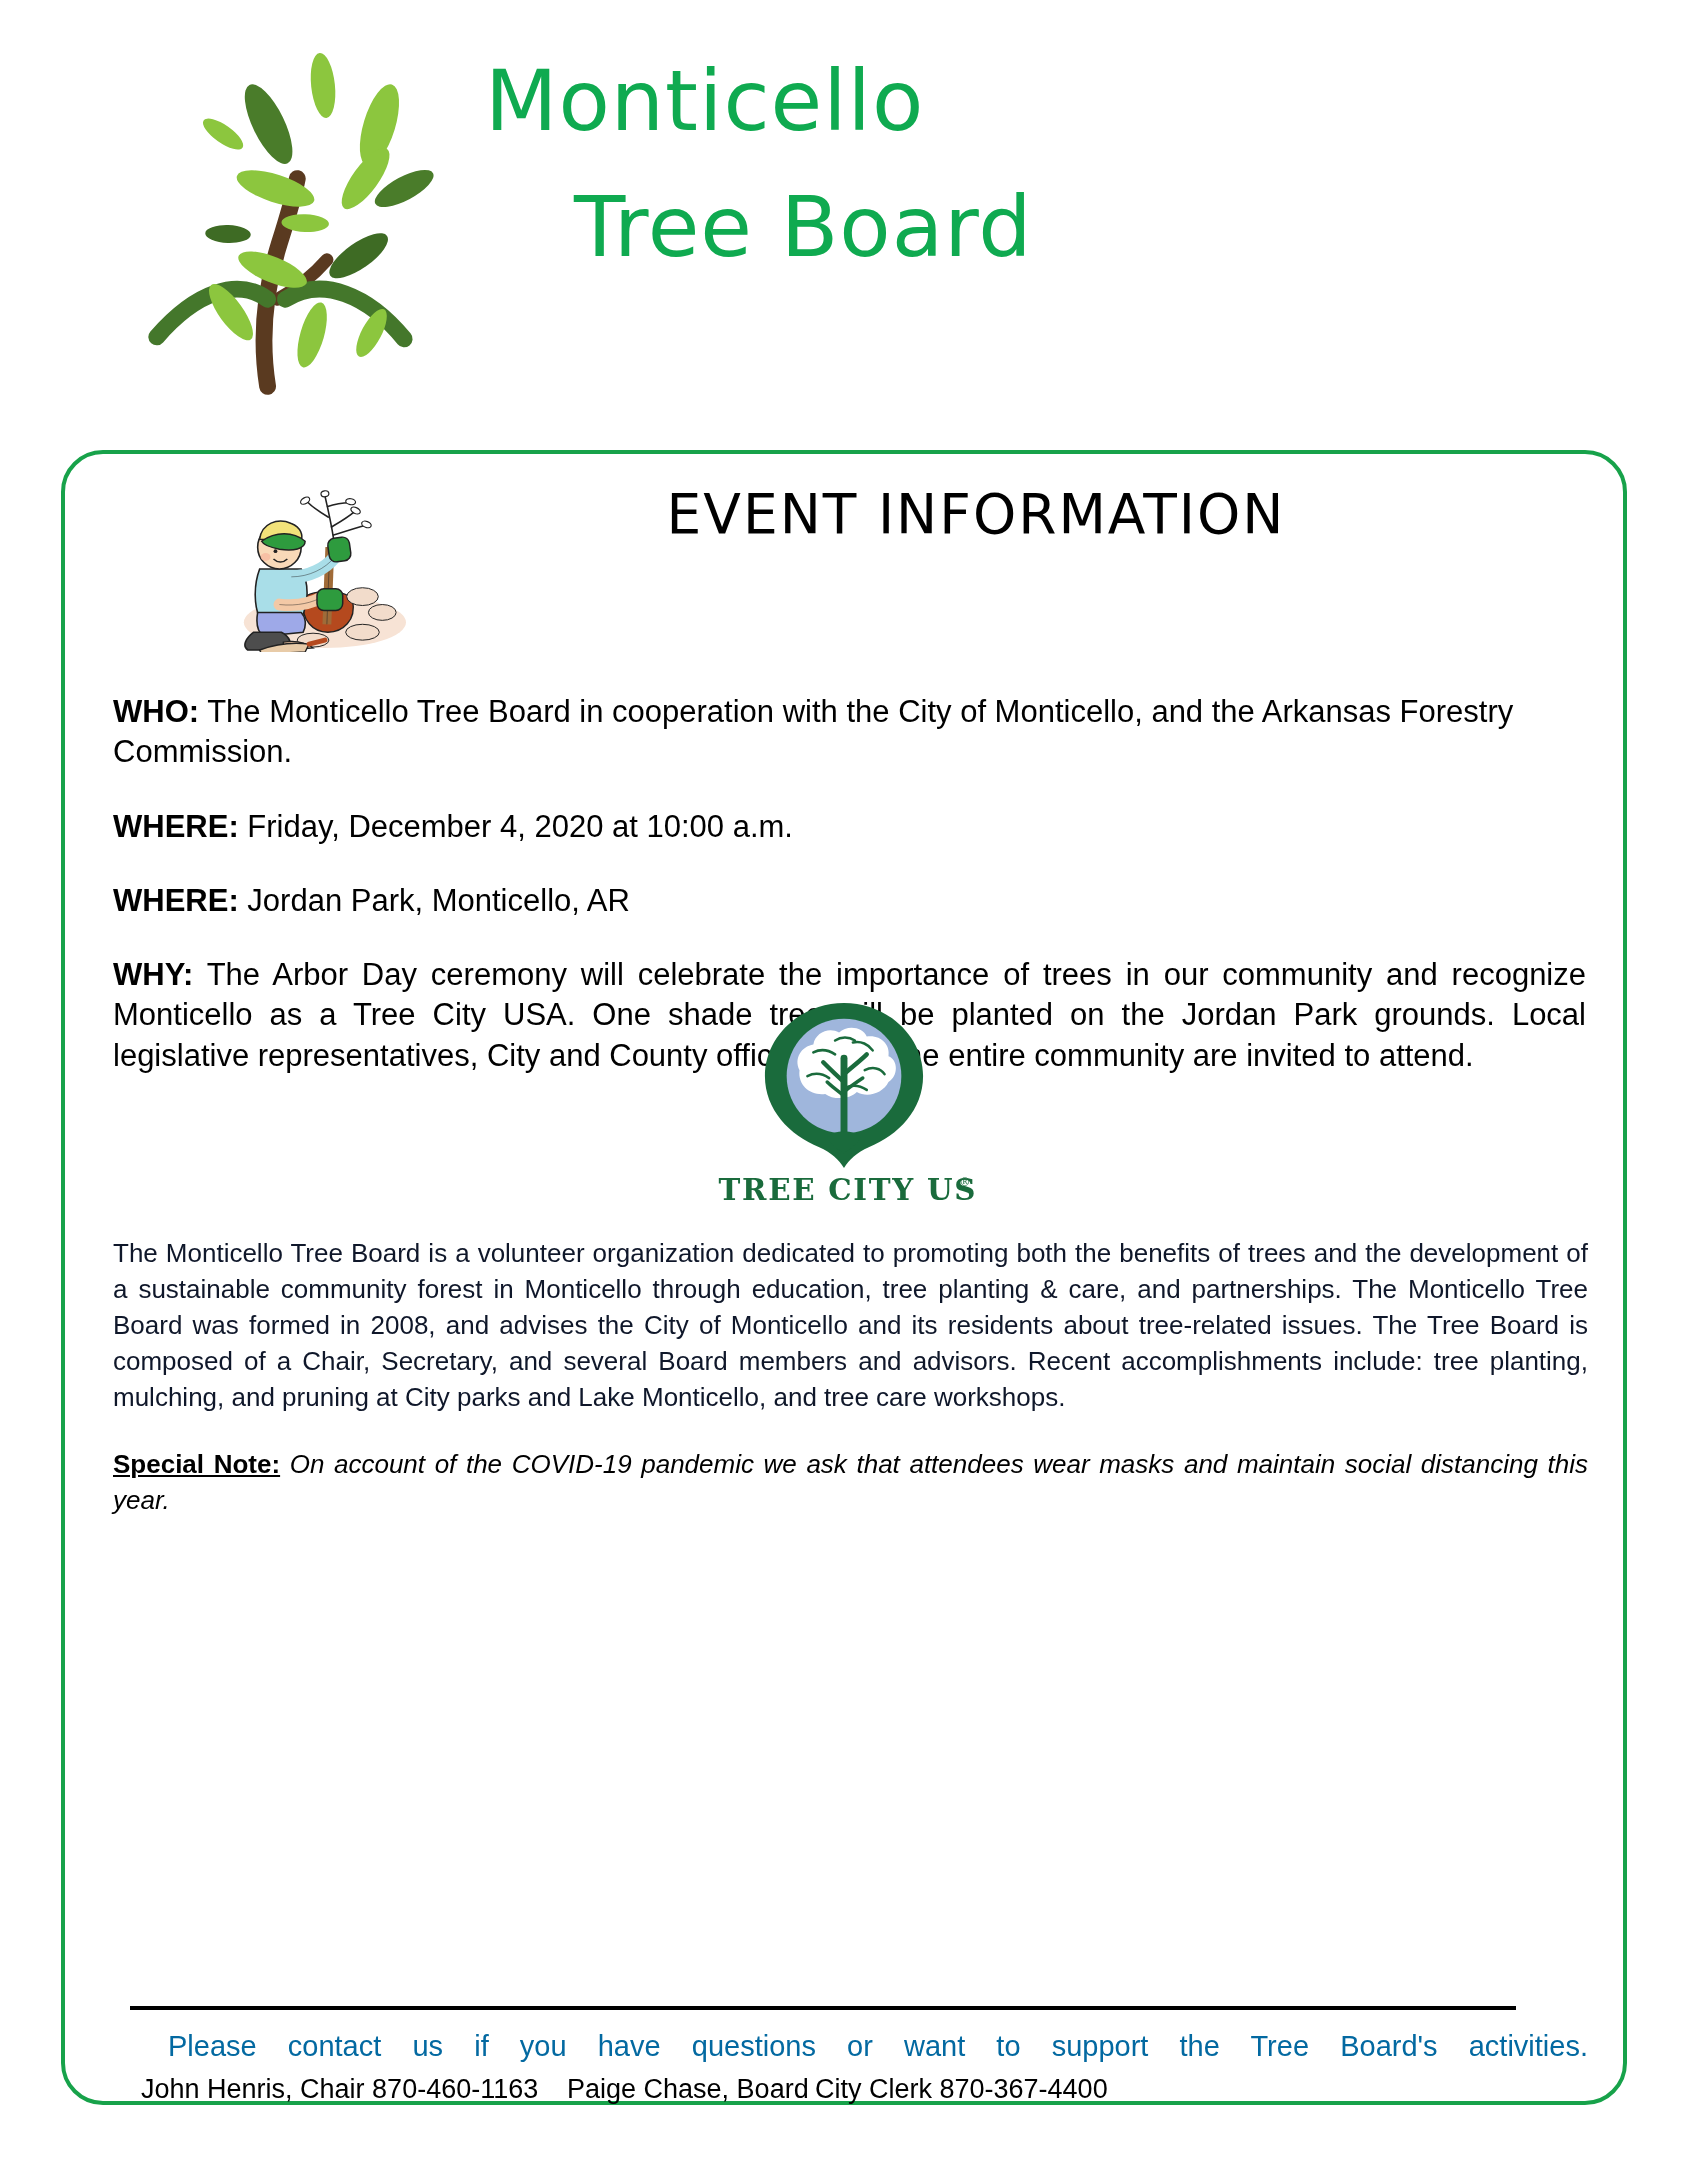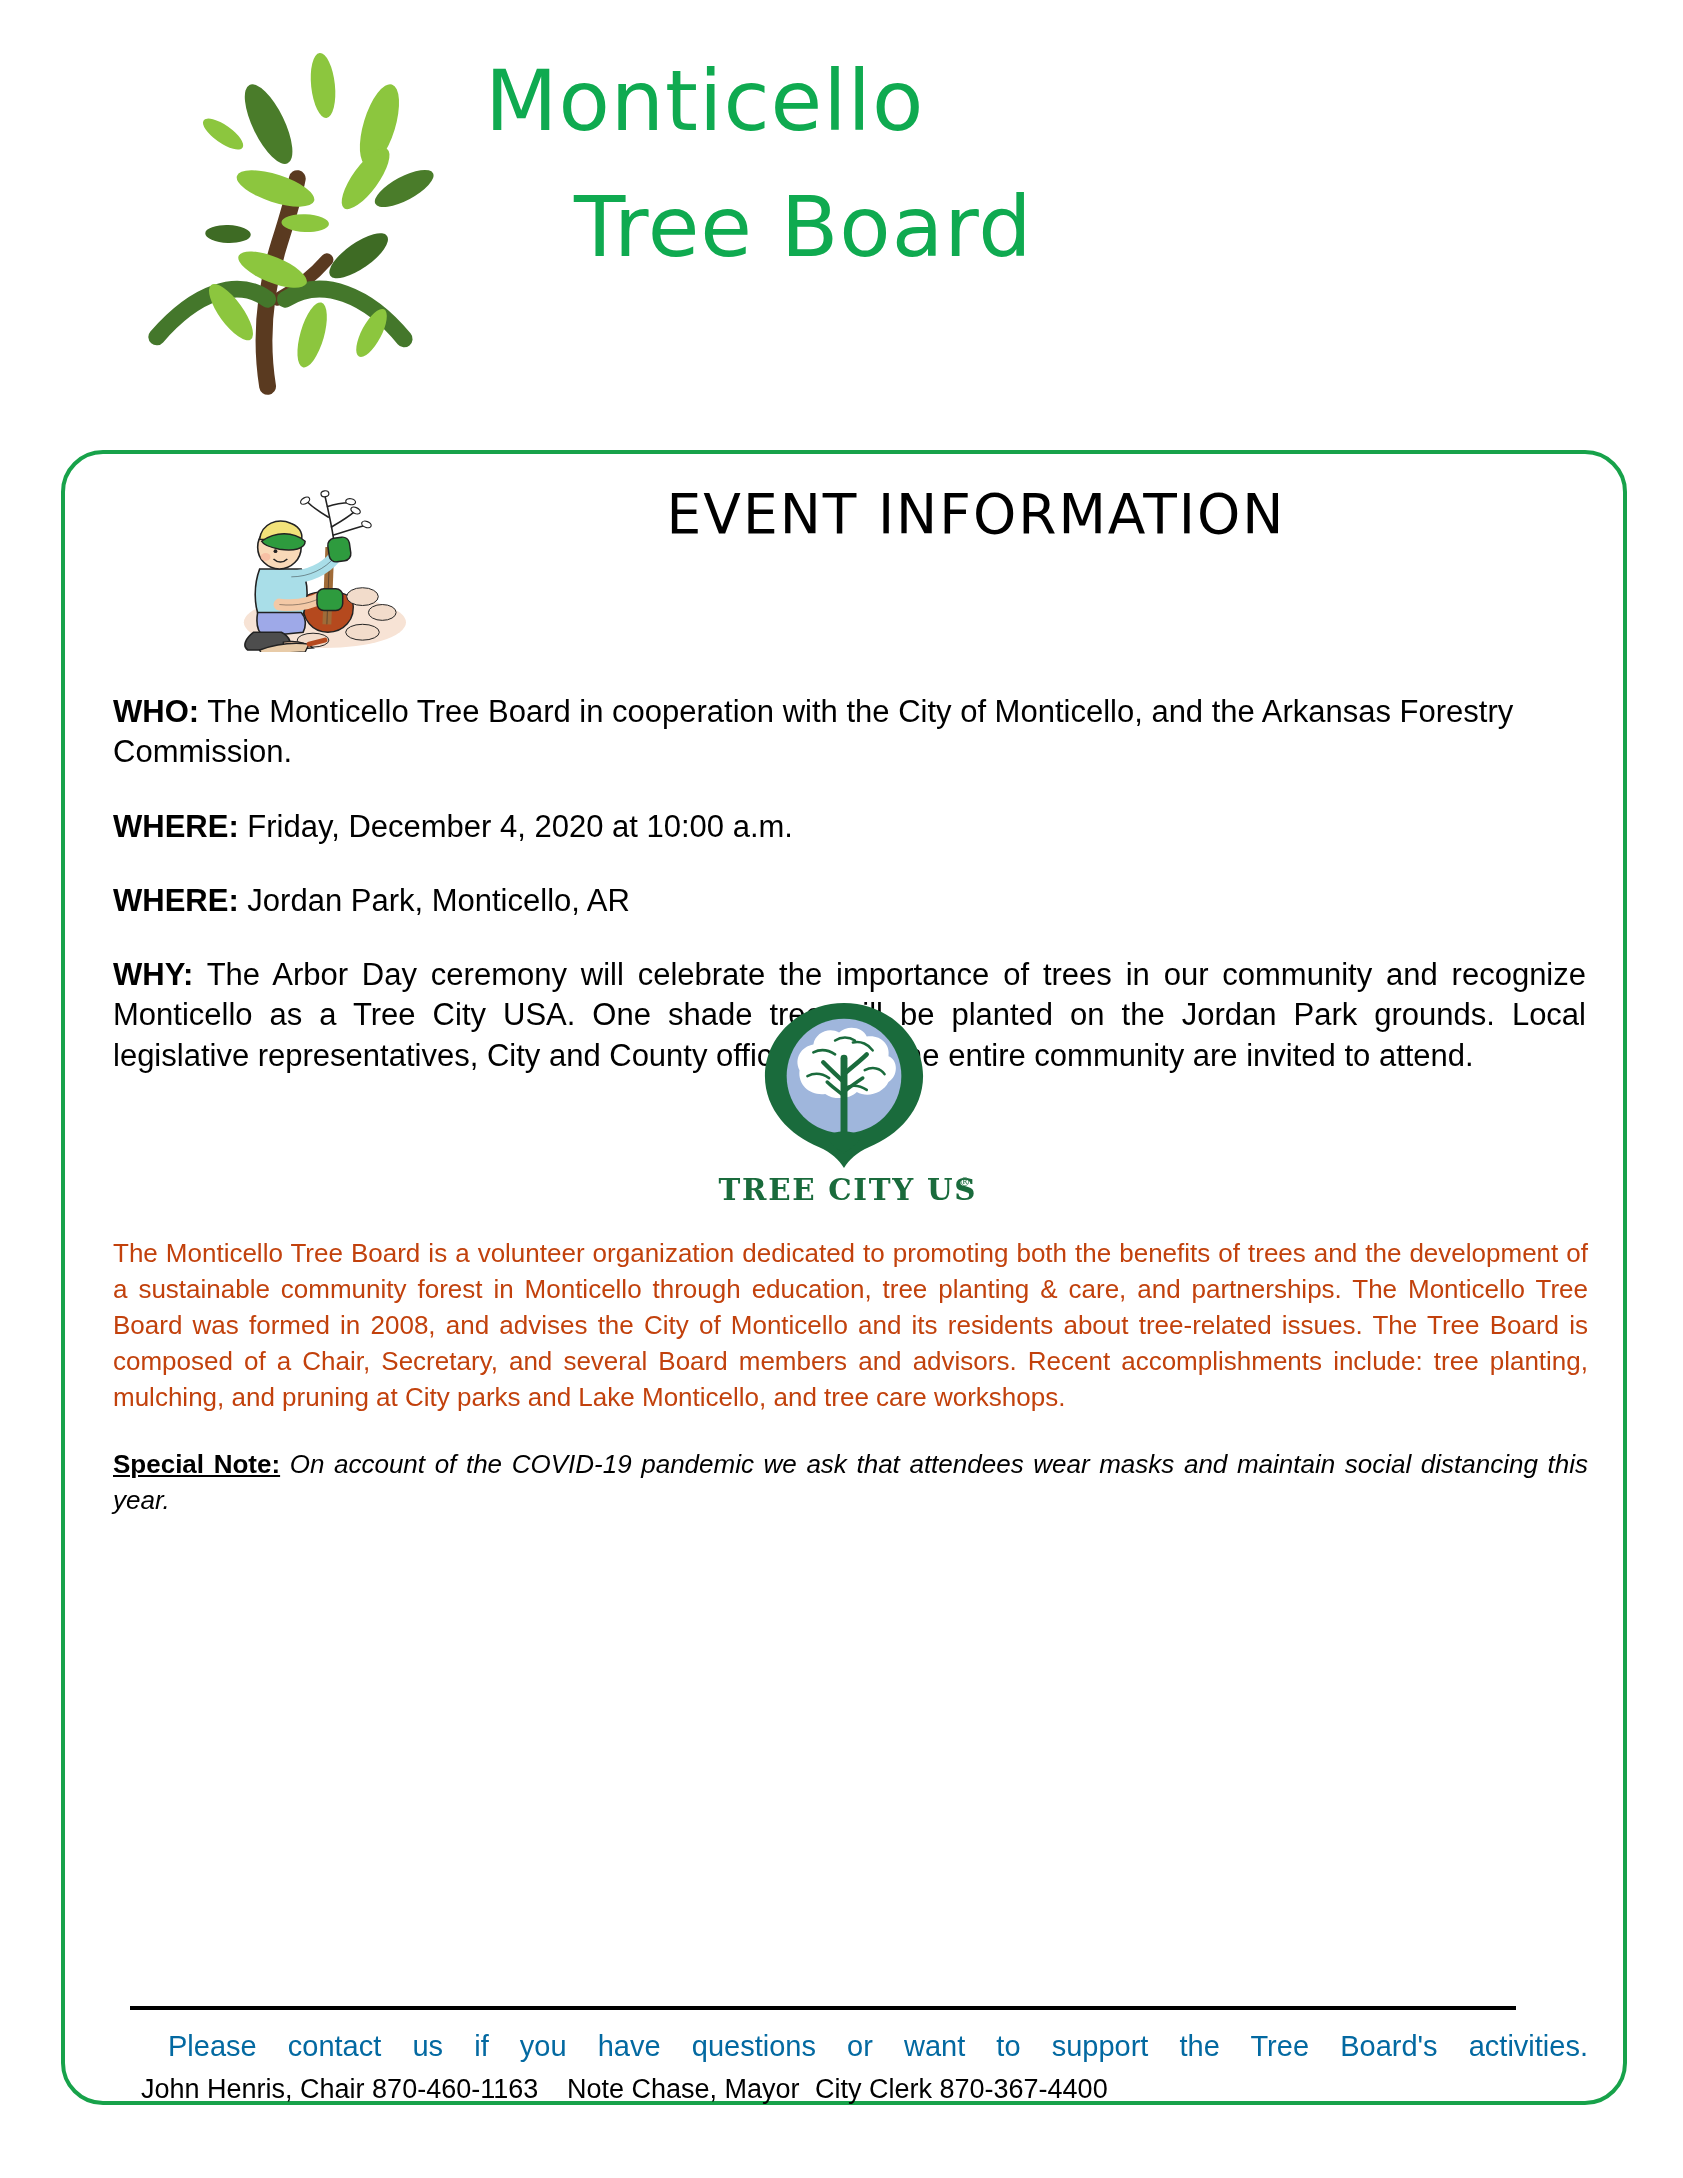--- a/index.html
+++ b/index.html
@@ -70,21 +70,21 @@
   .tcu-word { margin-top:2px; }
 
   
   .lower-area { position:absolute; left:48px; top:782px; width:1475px; }
   .about-p {
     font-family:"Liberation Sans", sans-serif;
     font-size:26px;
     line-height:1.38;
     text-align:justify;
     text-align-last:left;
-    color:#c2410c;
+    color:#0f172a;
   }
   .note-p {
     margin-top:32px;
     font-family:"Liberation Sans", sans-serif;
     font-size:26px;
     line-height:1.38;
     text-align:justify;
     text-align-last:left;
     font-style:italic;
     color:#000;
@@ -277,19 +277,19 @@
         <span class="note-lbl">Special Note:</span><span> On account of the COVID-19 pandemic we ask that attendees wear masks and maintain social distancing this year.</span>
       </div>
     </div>
 
     <div class="footer-rule"></div>
 
     <div class="footer-call">Please contact us if you have questions or want to support the Tree Board's activities.</div>
 
     <div class="footer-contacts">
       <div class="fc1">John Henris, Chair 870-460-1163</div>
-      <div class="fc2">Note Chase, Mayor</div>
+      <div class="fc2">Paige Chase, Board</div>
       <div class="fc3">City Clerk 870-367-4400</div>
     </div>
 
   </div>
 </div>
 
 
 </body></html>

